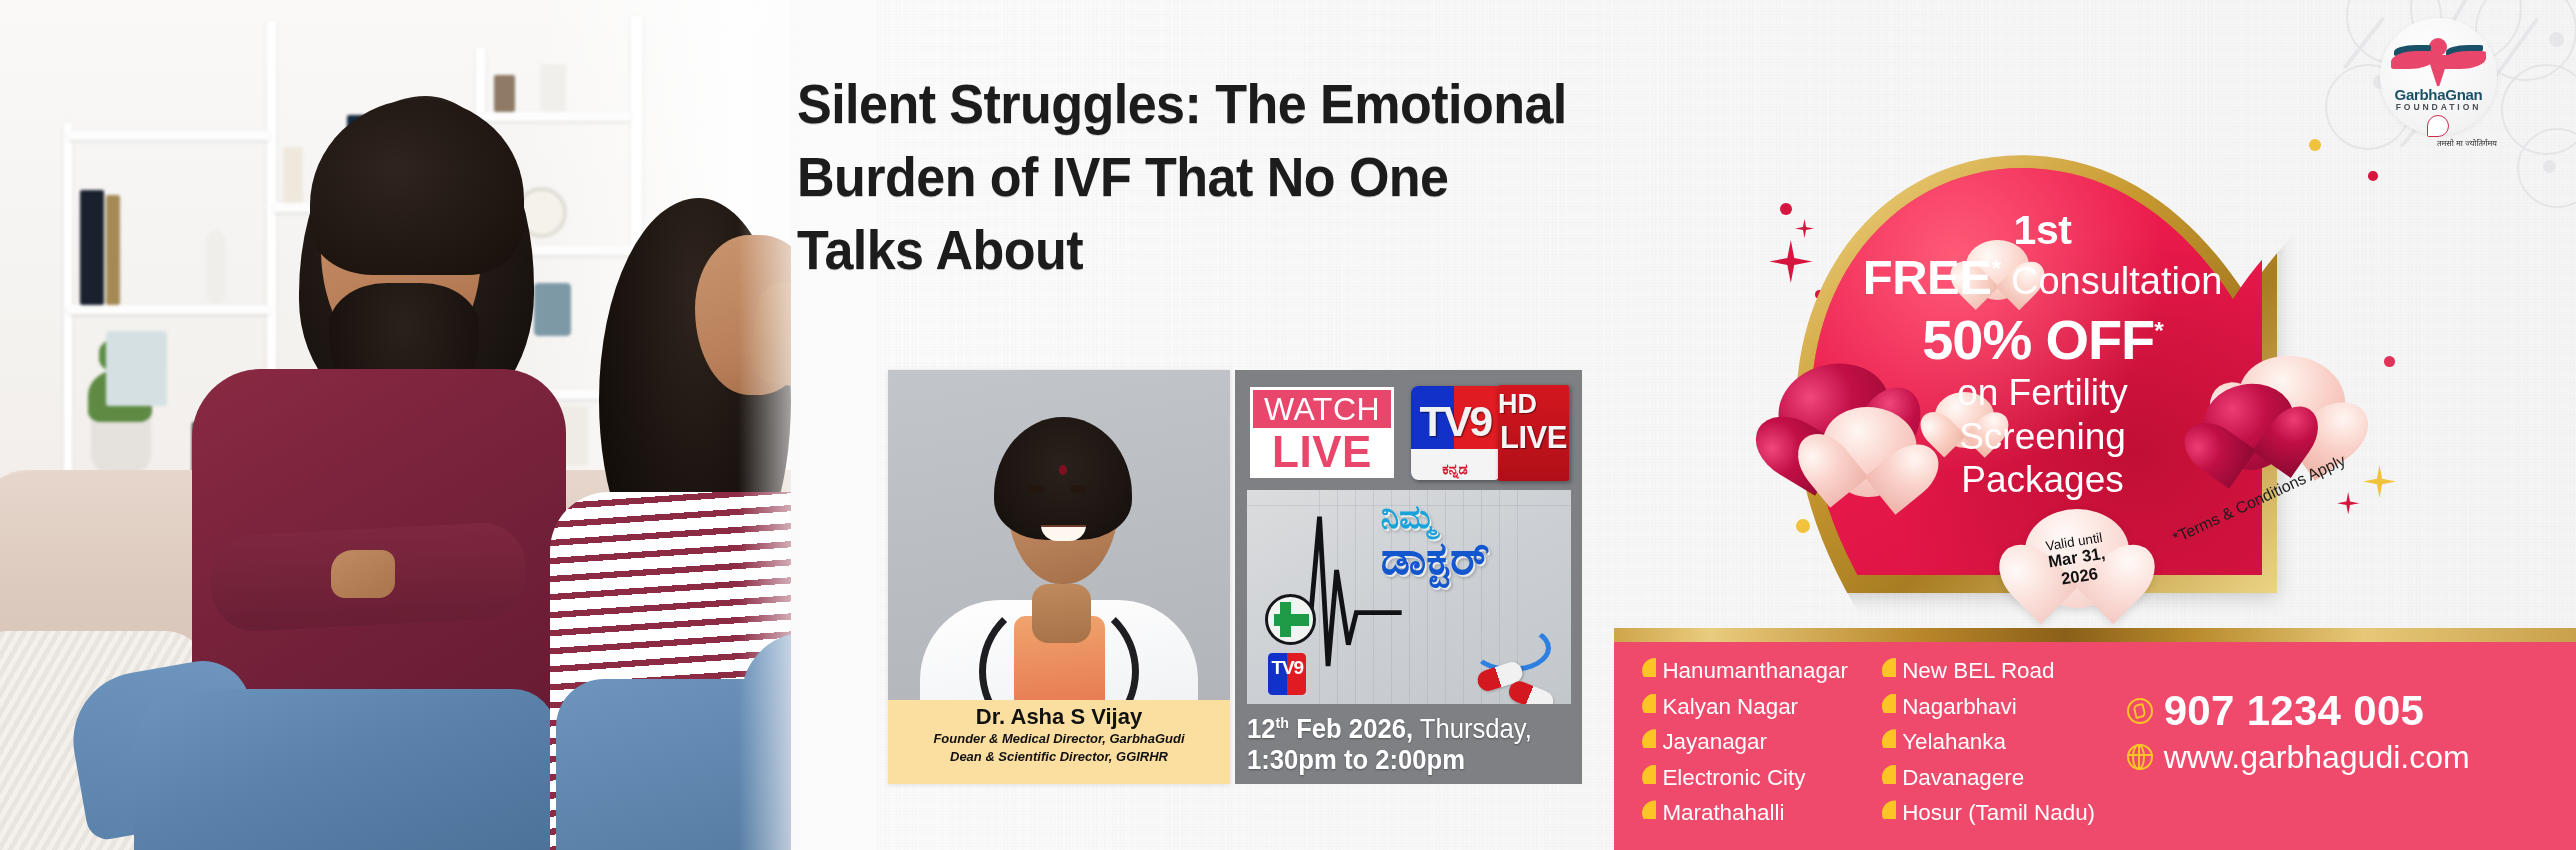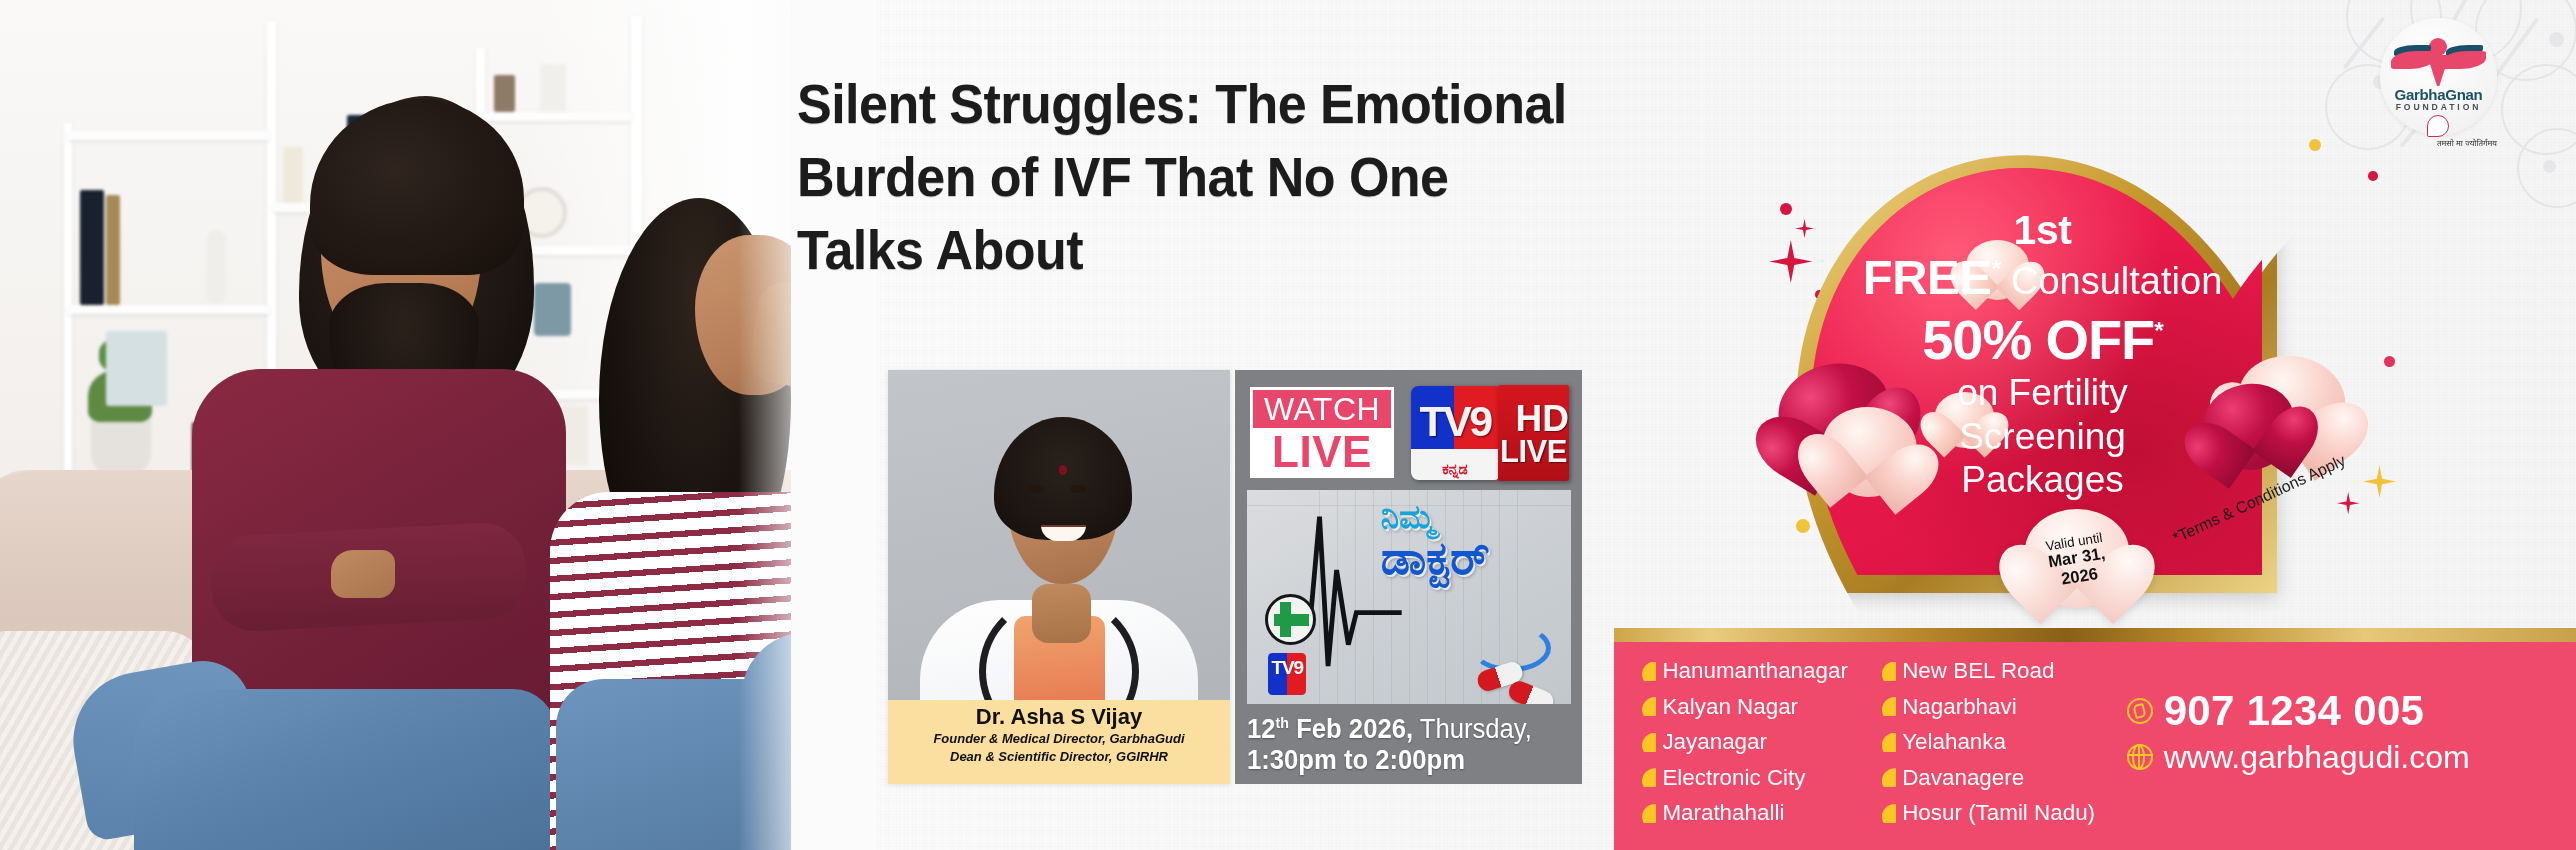--- a/index.html
+++ b/index.html
@@ -247,21 +247,21 @@
   }
   .tv9-kan {
     position:absolute; left:0; bottom:3.2px; width:100%; text-align:center;
     font-size:14.4px; font-weight:700; color:#d6162c; line-height:15px;
   }
   .hd-live {
     position:absolute; left:263px; top:15px; width:71px; height:96px;
     background:linear-gradient(180deg,#d4161f 0%,#b00f18 100%);
     border-radius:2.1px; box-shadow:1.6px 1.6px 4.3px rgba(0,0,0,.35);
   }
-  .hd-live .hd { color:#f5f5f5; font-weight:900; font-size:37px; text-align:right; line-height:33px; padding-top:17px; text-shadow:1.1px 1.1px 1.1px rgba(0,0,0,.45); }
+  .hd-live .hd { color:#f5f5f5; font-weight:900; font-size:27px; text-align:left; line-height:33px; padding-top:3px; text-shadow:1.1px 1.1px 1.1px rgba(0,0,0,.45); }
   .hd-live .lv { color:#f5f5f5; font-weight:900; font-size:31px; text-align:center; line-height:33px; letter-spacing:-0.5px; text-shadow:1.1px 1.1px 1.1px rgba(0,0,0,.45); }
   .show-still {
     position:absolute; left:11.8px; top:120px; width:324px; height:214px;
     background:
       repeating-linear-gradient(90deg, rgba(120,130,140,.18) 0 0.5px, rgba(0,0,0,0) 0.5px 18px),
       repeating-linear-gradient(0deg, rgba(120,130,140,.18) 0 0.5px, rgba(0,0,0,0) 0.5px 18px),
       linear-gradient(150deg,#dbdcde 0%,#ccd0d4 50%,#c2c7cc 100%);
     overflow:hidden;
   }
   .ecg {
@@ -443,21 +443,21 @@
     background:#ef4a6c;
   }
   .gold-strip {
     position:absolute; left:0; top:0; width:962px; height:14px;
     background:linear-gradient(90deg,#cfa44a 0%,#e9cc7e 10%,#b9862a 32%,#8a5f18 47%,#b98a2c 60%,#e6c878 78%,#c9a04a 100%);
   }
   .locs {
     position:absolute; left:28px; top:30px; width:470px;
     display:grid; grid-template-columns:1fr 1fr; column-gap:9.6px; row-gap:9.6px;
   }
-  .loc { display:flex; align-items:center; font-size:22.4px; color:#ffffff; font-weight:400; white-space:nowrap; }
+  .loc { display:flex; font-size:22.4px; color:#ffffff; font-weight:400; white-space:nowrap; }
   .pin {
     width:14px; height:19px; margin-right:6.4px; flex:0 0 14px;
     background:#fcc526;
     clip-path:path("M13 36 C 13 36 26 20 26 13 A 13 13 0 1 0 0 13 C 0 20 13 36 13 36 Z");
   }
   .contact { position:absolute; left:513px; top:62px; width:428px; }
   .c-row { display:flex; align-items:center; margin-bottom:8.6px; }
   .c-ico { flex:0 0 26px; width:26px; height:26px; margin-right:10.7px; position:relative; }
   .phone-ring { position:absolute; inset:0; border:2.1px solid #fcc526; border-radius:50%; }
   .phone-hand {

